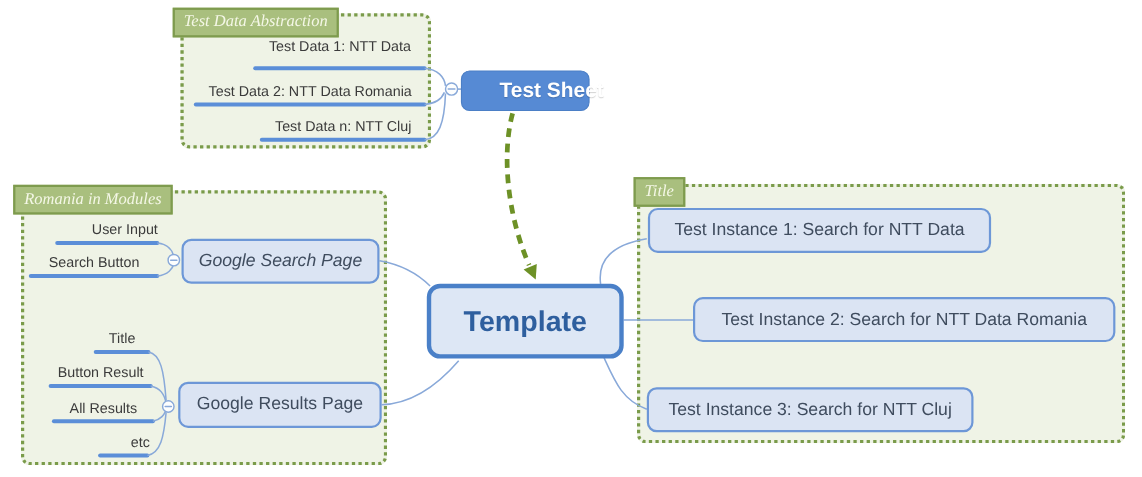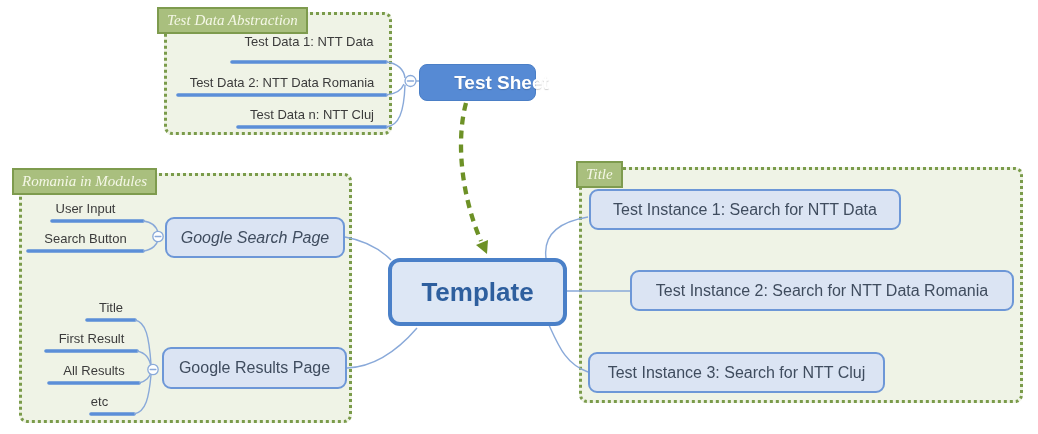--- a/index.html
+++ b/index.html
@@ -106,27 +106,27 @@
   </svg>
 
   <div class="group-label" style="left:157px;top:7px;">Test Data Abstraction</div>
   <div class="group-label" style="left:12px;top:168px;">Romania in Modules</div>
   <div class="group-label" style="left:576px;top:161px;">Title</div>
 
   <div class="branch-label" style="left:232px;top:33px;width:154px;">Test Data 1: NTT Data</div>
   <div class="branch-label" style="left:178px;top:74px;width:208px;">Test Data 2: NTT Data Romania</div>
   <div class="branch-label" style="left:238px;top:106px;width:148px;">Test Data n: NTT Cluj</div>
 
-  <div class="branch-label" style="left:40px;top:200px;width:91px;">User Input</div>
+  <div class="branch-label" style="left:68px;top:200px;width:91px;">User Input</div>
   <div class="branch-label" style="left:28px;top:230px;width:115px;">Search Button</div>
 
   <div class="branch-label" style="left:87px;top:299px;width:48px;">Title</div>
-  <div class="branch-label" style="left:46px;top:330px;width:91px;">First Result</div>
+  <div class="branch-label" style="left:46px;top:330px;width:91px;">Button Result</div>
   <div class="branch-label" style="left:49px;top:362px;width:90px;">All Results</div>
-  <div class="branch-label" style="left:78px;top:393px;width:43px;">etc</div>
+  <div class="branch-label" style="left:106px;top:393px;width:43px;">etc</div>
 
   <div class="node node-main" style="left:419px;top:64px;width:117px;height:37px;padding-left:48px;">Test Sheet</div>
 
   <div class="node node-central" style="left:388px;top:258px;width:179px;height:68px;">Template</div>
 
   <div class="node node-sub" style="left:165px;top:217px;width:180px;height:41px;font-style:italic;">Google Search Page</div>
 
   <div class="node node-sub" style="left:162px;top:347px;width:185px;height:42px;">Google Results Page</div>
 
   <div class="node node-sub" style="left:589px;top:189px;width:312px;height:41px;">Test Instance 1: Search for NTT Data</div>

